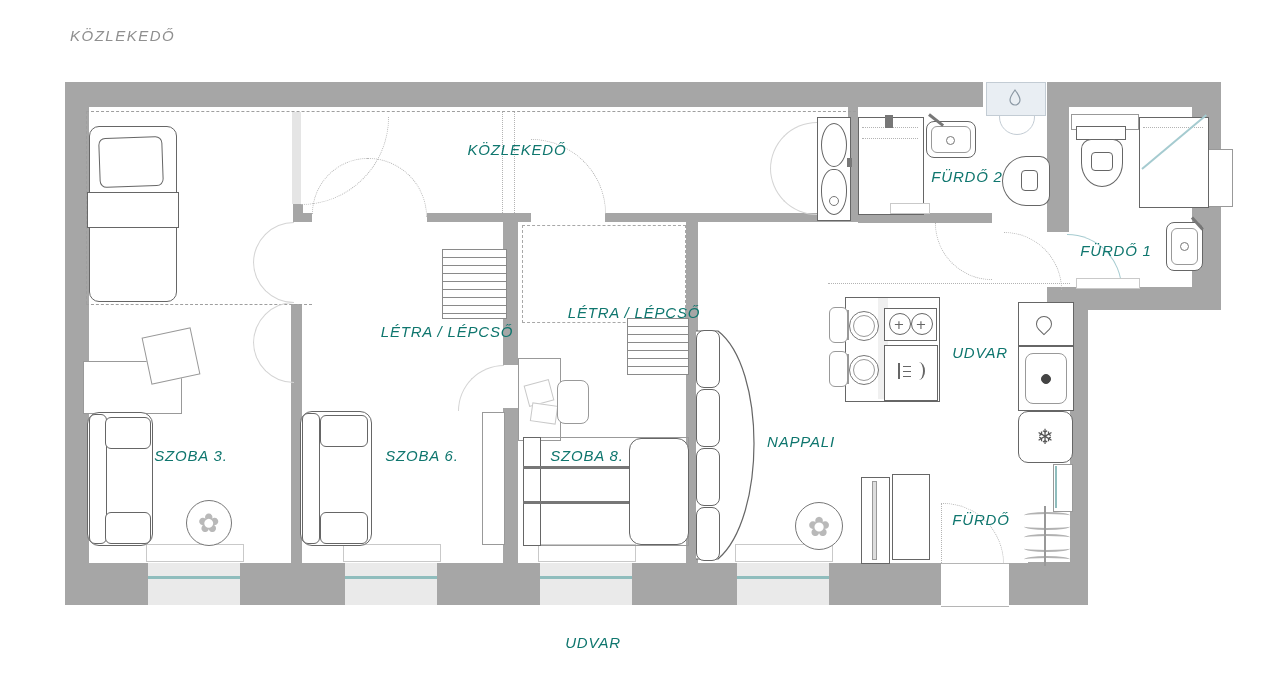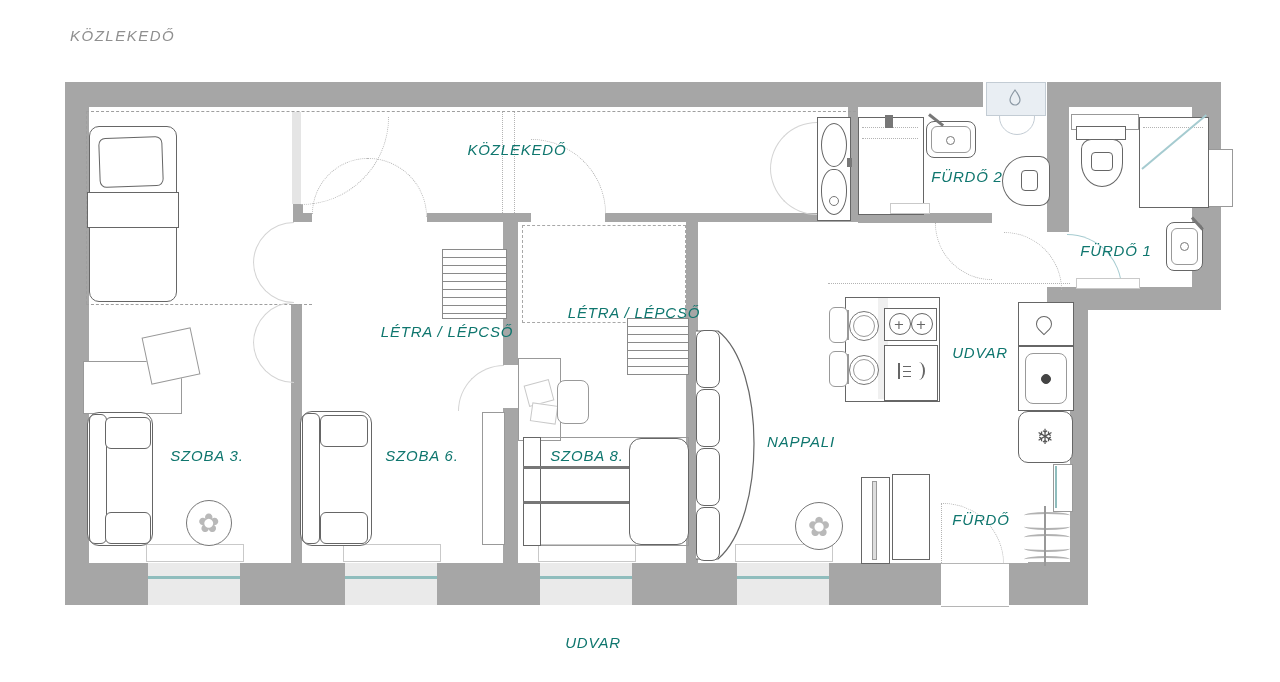--- a/index.html
+++ b/index.html
@@ -119,21 +119,21 @@
   <div class="f" style="left:99px;top:137px;width:62px;height:48px;border-radius:7px;transform:rotate(-2deg)"></div>
   <div class="f" style="left:87px;top:192px;width:90px;height:34px"></div>
   <div class="fm" style="left:83px;top:361px;width:97px;height:51px"></div>
   <div class="fm" style="left:146px;top:332px;width:48px;height:46px;transform:rotate(-12deg)"></div>
   <div class="f" style="left:87px;top:412px;width:64px;height:132px;border-radius:12px"></div>
   <div class="f" style="left:89px;top:414px;width:16px;height:128px;border-radius:6px"></div>
   <div class="f" style="left:105px;top:417px;width:44px;height:30px;border-radius:6px"></div>
   <div class="f" style="left:105px;top:512px;width:44px;height:30px;border-radius:6px"></div>
   <div class="circle" style="left:186px;top:500px;width:44px;height:44px"></div>
   <div class="glyph" style="left:209px;top:523px;font-size:26px;color:#b9b9b9">✿</div>
-  <div class="lbl" style="left:207px;top:455px">SZOBA 3.</div>
+  <div class="lbl" style="left:191px;top:455px">SZOBA 3.</div>
 
   <div class="stairs" style="left:442px;top:249px;width:63px;height:68px"></div>
   <div class="lbl" style="left:447px;top:331px">LÉTRA / LÉPCSŐ</div>
   <div class="f" style="left:300px;top:411px;width:70px;height:133px;border-radius:12px"></div>
   <div class="f" style="left:302px;top:413px;width:16px;height:129px;border-radius:6px"></div>
   <div class="f" style="left:320px;top:415px;width:46px;height:30px;border-radius:6px"></div>
   <div class="f" style="left:320px;top:512px;width:46px;height:30px;border-radius:6px"></div>
   <div class="fm" style="left:482px;top:412px;width:21px;height:131px"></div>
   <div class="lbl" style="left:422px;top:455px">SZOBA 6.</div>
 

